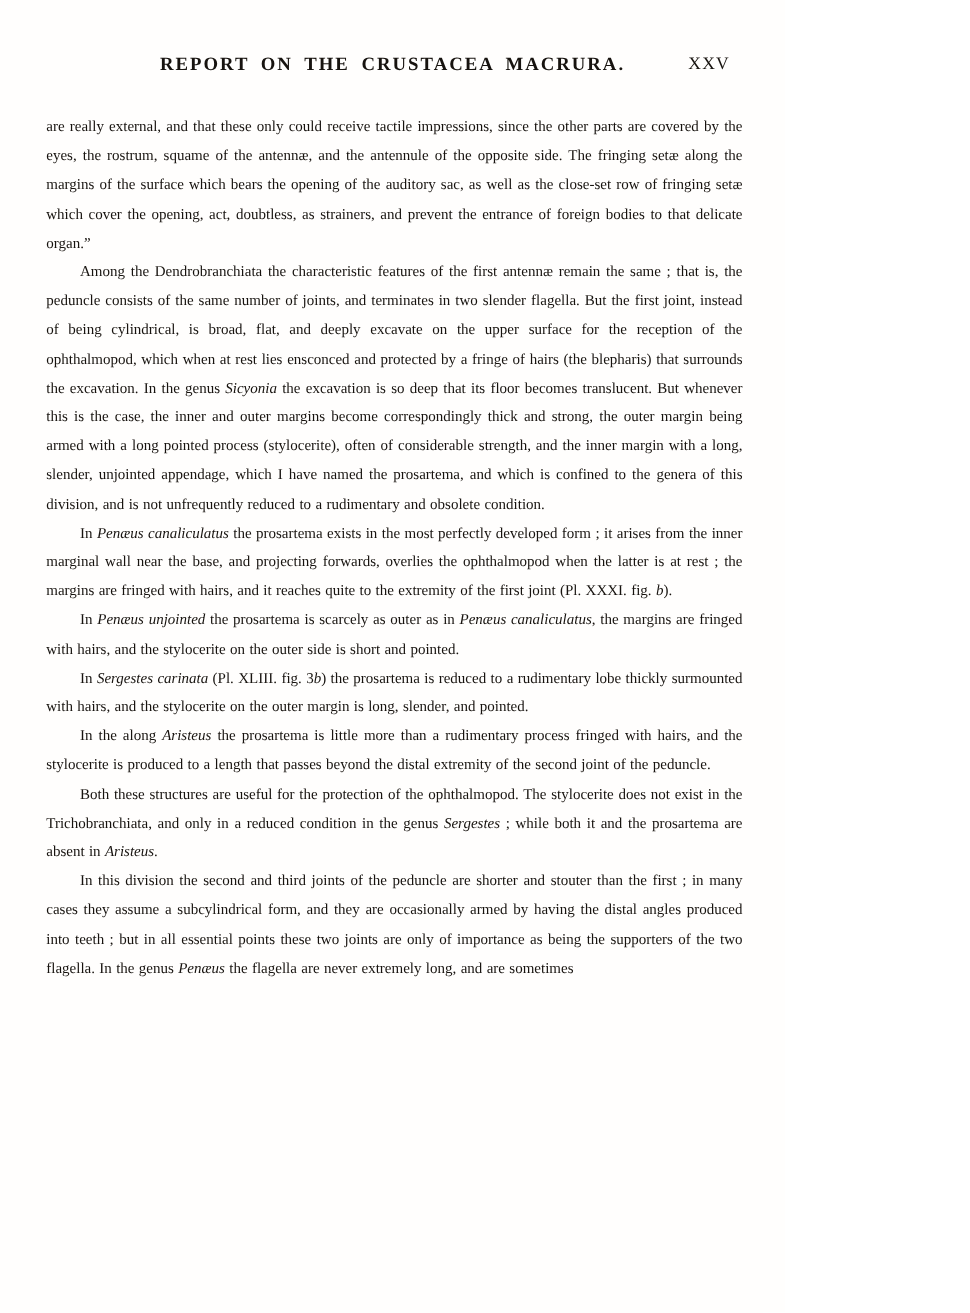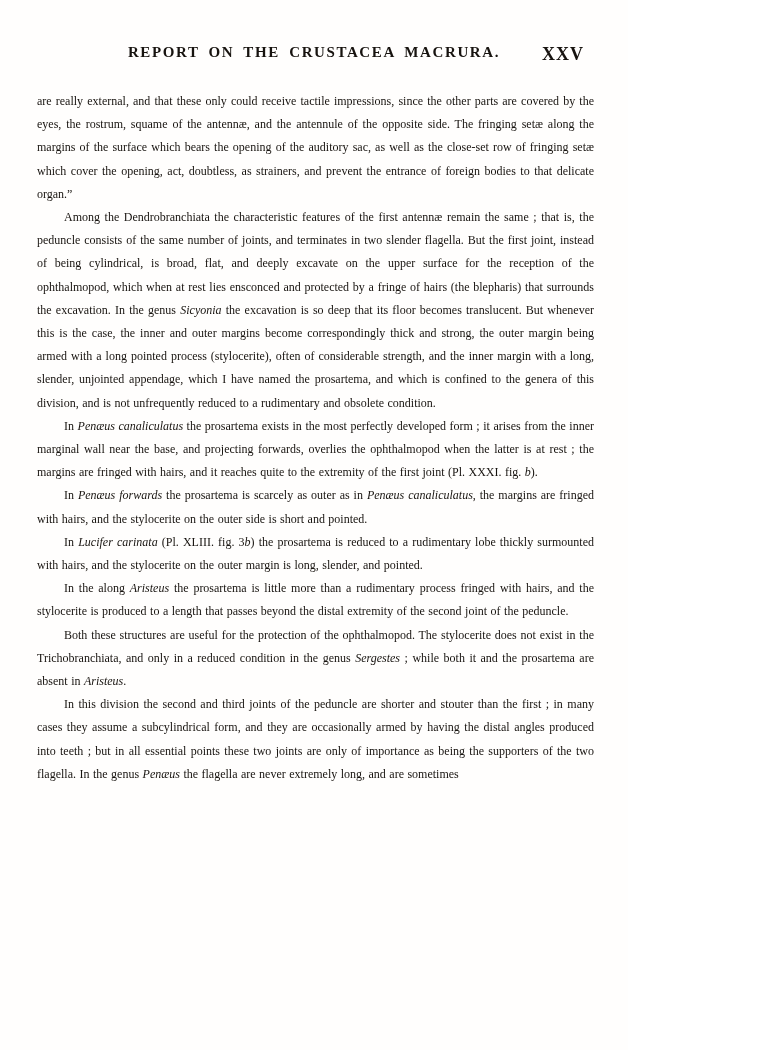--- a/index.html
+++ b/index.html
@@ -27,22 +27,22 @@
     text-align: center;
     font-weight: bold;
     font-size: 15px;
     letter-spacing: 1.6px;
     word-spacing: 4px;
   }
   .page-number {
     position: absolute;
     top: 44px;
     right: 44px;
-    font-weight: bold;
-    font-size: 18px;
+    font-weight: normal;
+    font-size: 14px;
     letter-spacing: 1px;
     text-align: center;
   }
   .body-text {
     margin: 26px 34px 0 37px;
     font-size: 12px;
     line-height: 23.2px;
     text-align: justify;
     word-spacing: 0.04em;
   }
@@ -62,19 +62,19 @@
 
 <div class="page">
   <div class="header">
     <span class="running-title">REPORT ON THE CRUSTACEA MACRURA.</span>
     <span class="page-number">XXV</span>
   </div>
   <div class="body-text">
       <p class="para"><span>are really external, and that these only could receive tactile impressions, since the other parts are covered by the eyes, the rostrum, squame of the antennæ, and the antennule of the opposite side.  The fringing setæ along the margins of the surface which bears the opening of the auditory sac, as well as the close-set row of fringing setæ which cover the opening, act, doubtless, as strainers, and prevent the entrance of foreign bodies to that delicate organ.”</span></p>
       <p class="para indent"><span>Among the Dendrobranchiata the characteristic features of the first antennæ remain the same ; that is, the peduncle consists of the same number of joints, and terminates in two slender flagella.  But the first joint, instead of being cylindrical, is broad, flat, and deeply excavate on the upper surface for the reception of the ophthalmopod, which when at rest lies ensconced and protected by a fringe of hairs (the blepharis) that surrounds the excavation.  In the genus </span><span class="italic">Sicyonia</span><span> the excavation is so deep that its floor becomes translucent.  But whenever this is the case, the inner and outer margins become correspondingly thick and strong, the outer margin being armed with a long pointed process (stylocerite), often of considerable strength, and the inner margin with a long, slender, unjointed appendage, which I have named the prosartema, and which is confined to the genera of this division, and is not unfrequently reduced to a rudimentary and obsolete condition.</span></p>
       <p class="para indent"><span>In </span><span class="italic">Penæus canaliculatus</span><span> the prosartema exists in the most perfectly developed form ; it arises from the inner marginal wall near the base, and projecting forwards, overlies the ophthalmopod when the latter is at rest ; the margins are fringed with hairs, and it reaches quite to the extremity of the first joint (Pl. XXXI. fig. </span><span class="italic">b</span><span>).</span></p>
-      <p class="para indent"><span>In </span><span class="italic">Penæus forwards</span><span> the prosartema is scarcely as outer as in </span><span class="italic">Penæus canaliculatus</span><span>, the margins are fringed with hairs, and the stylocerite on the outer side is short and pointed.</span></p>
-      <p class="para indent"><span>In </span><span class="italic">Lucifer carinata</span><span> (Pl. XLIII. fig. 3</span><span class="italic">b</span><span>) the prosartema is reduced to a rudimentary lobe thickly surmounted with hairs, and the stylocerite on the outer margin is long, slender, and pointed.</span></p>
+      <p class="para indent"><span>In </span><span class="italic">Penæus unjointed</span><span> the prosartema is scarcely as outer as in </span><span class="italic">Penæus canaliculatus</span><span>, the margins are fringed with hairs, and the stylocerite on the outer side is short and pointed.</span></p>
+      <p class="para indent"><span>In </span><span class="italic">Sergestes carinata</span><span> (Pl. XLIII. fig. 3</span><span class="italic">b</span><span>) the prosartema is reduced to a rudimentary lobe thickly surmounted with hairs, and the stylocerite on the outer margin is long, slender, and pointed.</span></p>
       <p class="para indent"><span>In the along </span><span class="italic">Aristeus</span><span> the prosartema is little more than a rudimentary process fringed with hairs, and the stylocerite is produced to a length that passes beyond the distal extremity of the second joint of the peduncle.</span></p>
       <p class="para indent"><span>Both these structures are useful for the protection of the ophthalmopod.  The stylocerite does not exist in the Trichobranchiata, and only in a reduced condition in the genus </span><span class="italic">Sergestes</span><span> ; while both it and the prosartema are absent in </span><span class="italic">Aristeus</span><span>.</span></p>
       <p class="para indent"><span>In this division the second and third joints of the peduncle are shorter and stouter than the first ; in many cases they assume a subcylindrical form, and they are occasionally armed by having the distal angles produced into teeth ; but in all essential points these two joints are only of importance as being the supporters of the two flagella.  In the genus </span><span class="italic">Penæus</span><span> the flagella are never extremely long, and are sometimes</span></p>
     </div>
 </div>
 
 </body></html>

